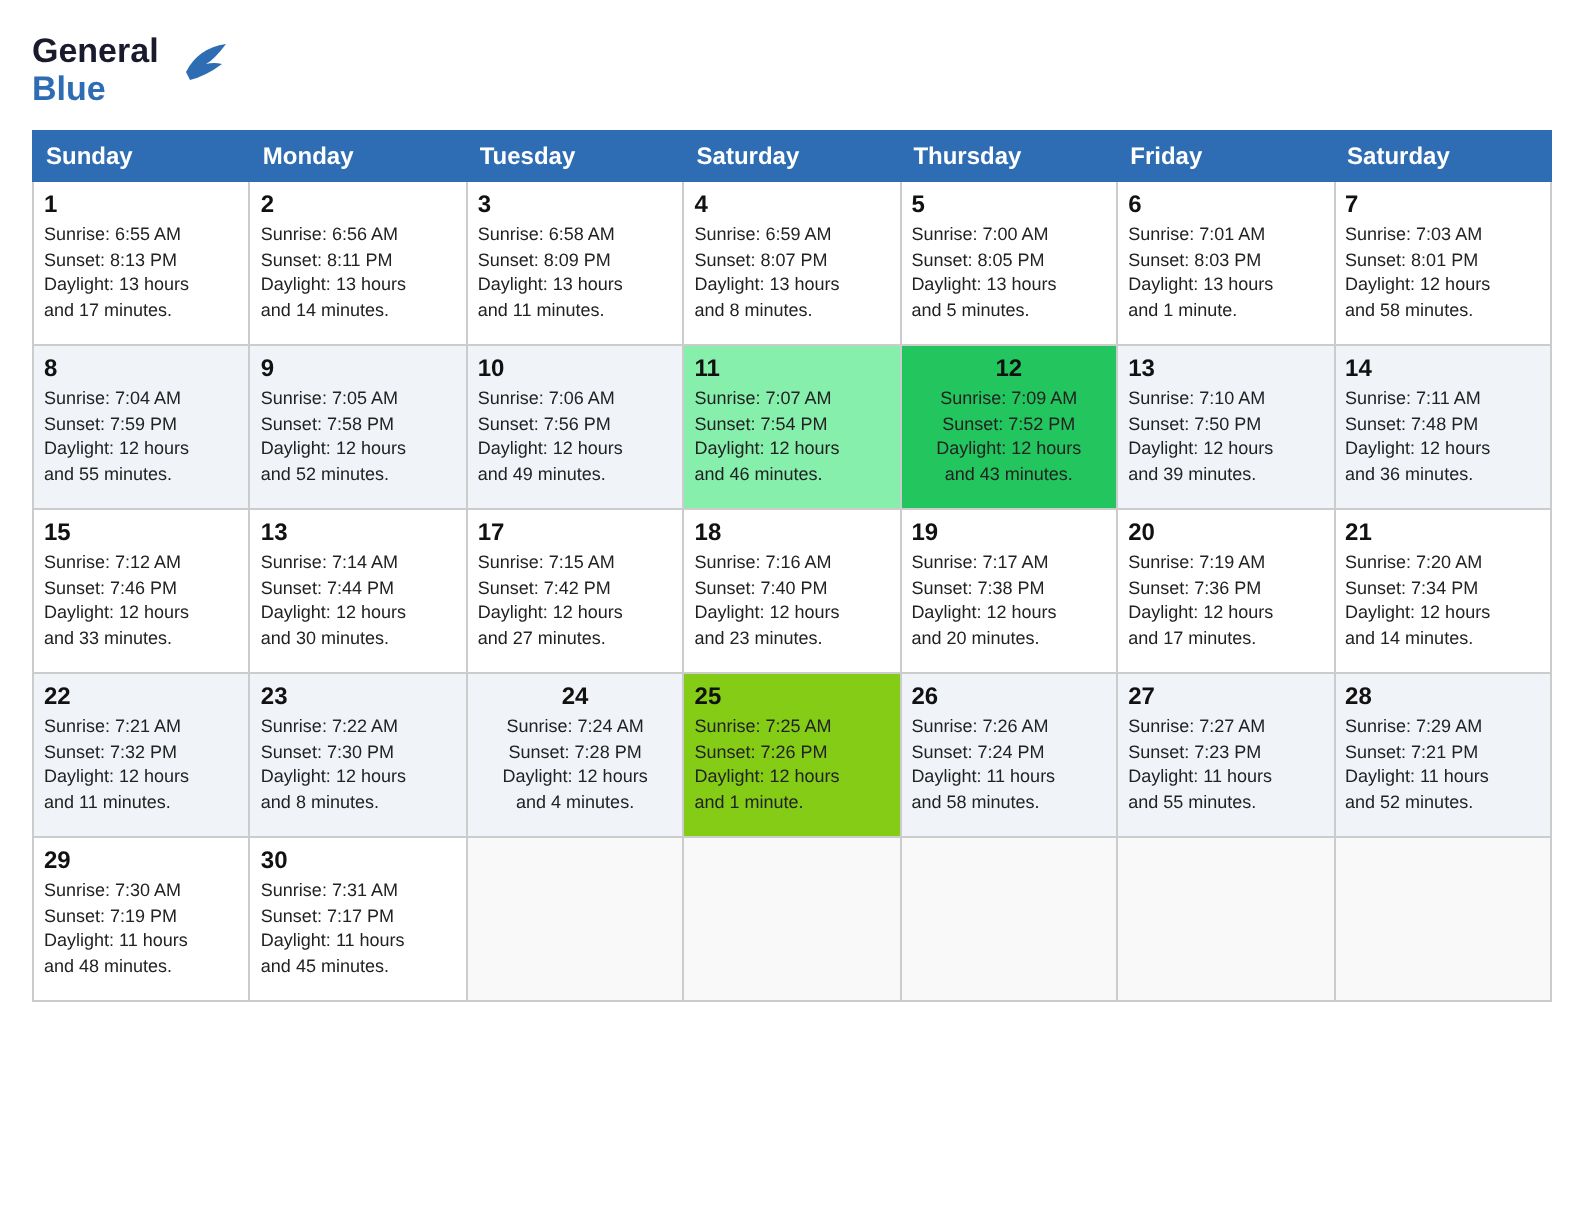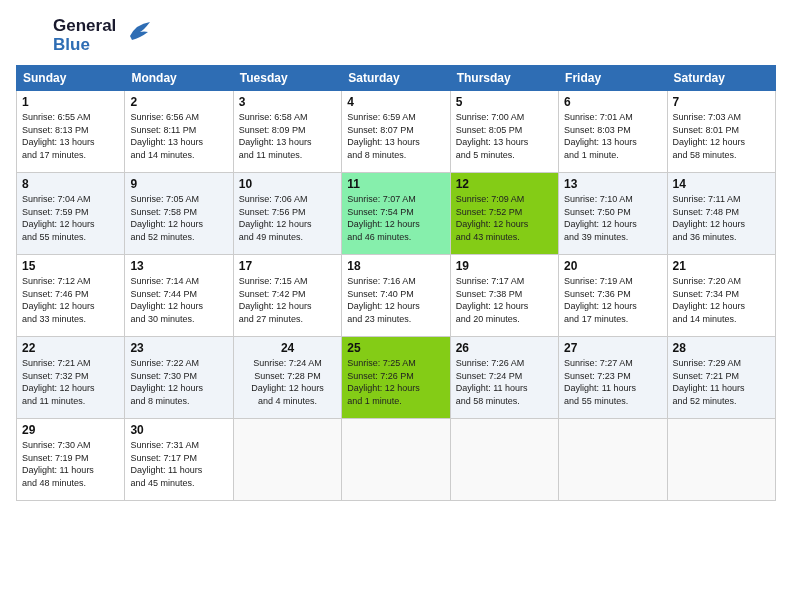--- a/index.html
+++ b/index.html
@@ -24,21 +24,20 @@
     }
     .logo {
       display: flex;
       flex-direction: column;
       align-items: flex-start;
     }
     .logo-wrapper {
       display: flex;
       align-items: center;
       gap: 4px;
-      margin-left: 37px;
     }
     .title-section {
       text-align: right;
     }
     .month-title {
       font-size: 32px;
       font-weight: bold;
       color: #1a1a2e;
     }
     .location {
@@ -196,21 +195,21 @@
 Daylight: 12 hours
 and 49 minutes.</div>
           </td>
           <td style="background: #86efac;">
             <span class="day-num">11</span>
             <div class="day-info" style="white-space: pre-line;">Sunrise: 7:07 AM
 Sunset: 7:54 PM
 Daylight: 12 hours
 and 46 minutes.</div>
           </td>
-          <td style="background: #84cc16;">
+          <td style="background: #22c55e; text-align: center;">
             <span class="day-num">12</span>
             <div class="day-info" style="white-space: pre-line;">Sunrise: 7:09 AM
 Sunset: 7:52 PM
 Daylight: 12 hours
 and 43 minutes.</div>
           </td>
           <td style="background: rgb(240, 244, 249);">
             <span class="day-num">13</span>
             <div class="day-info" style="white-space: pre-line;">Sunrise: 7:10 AM
 Sunset: 7:50 PM

